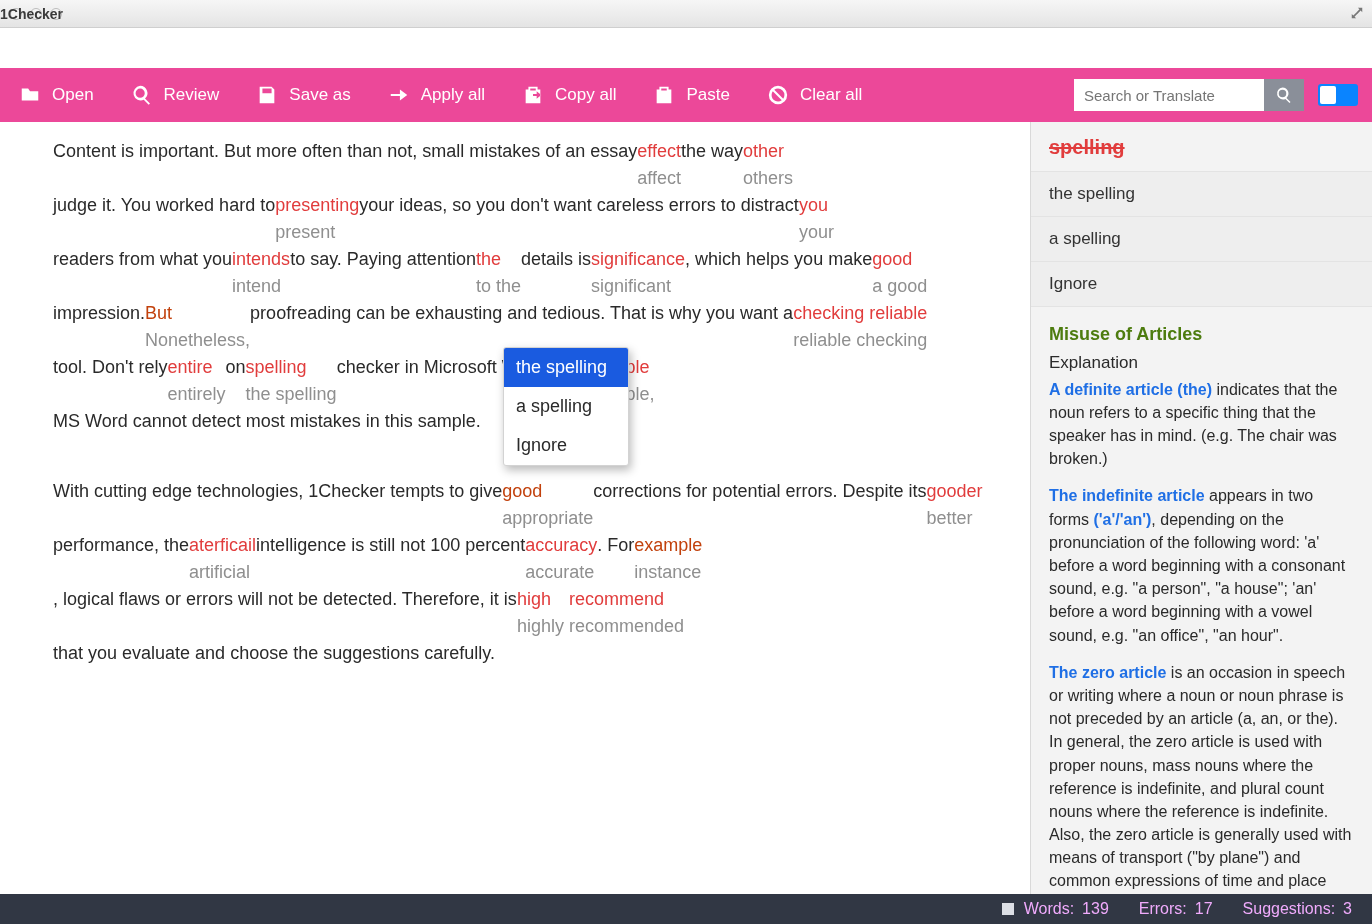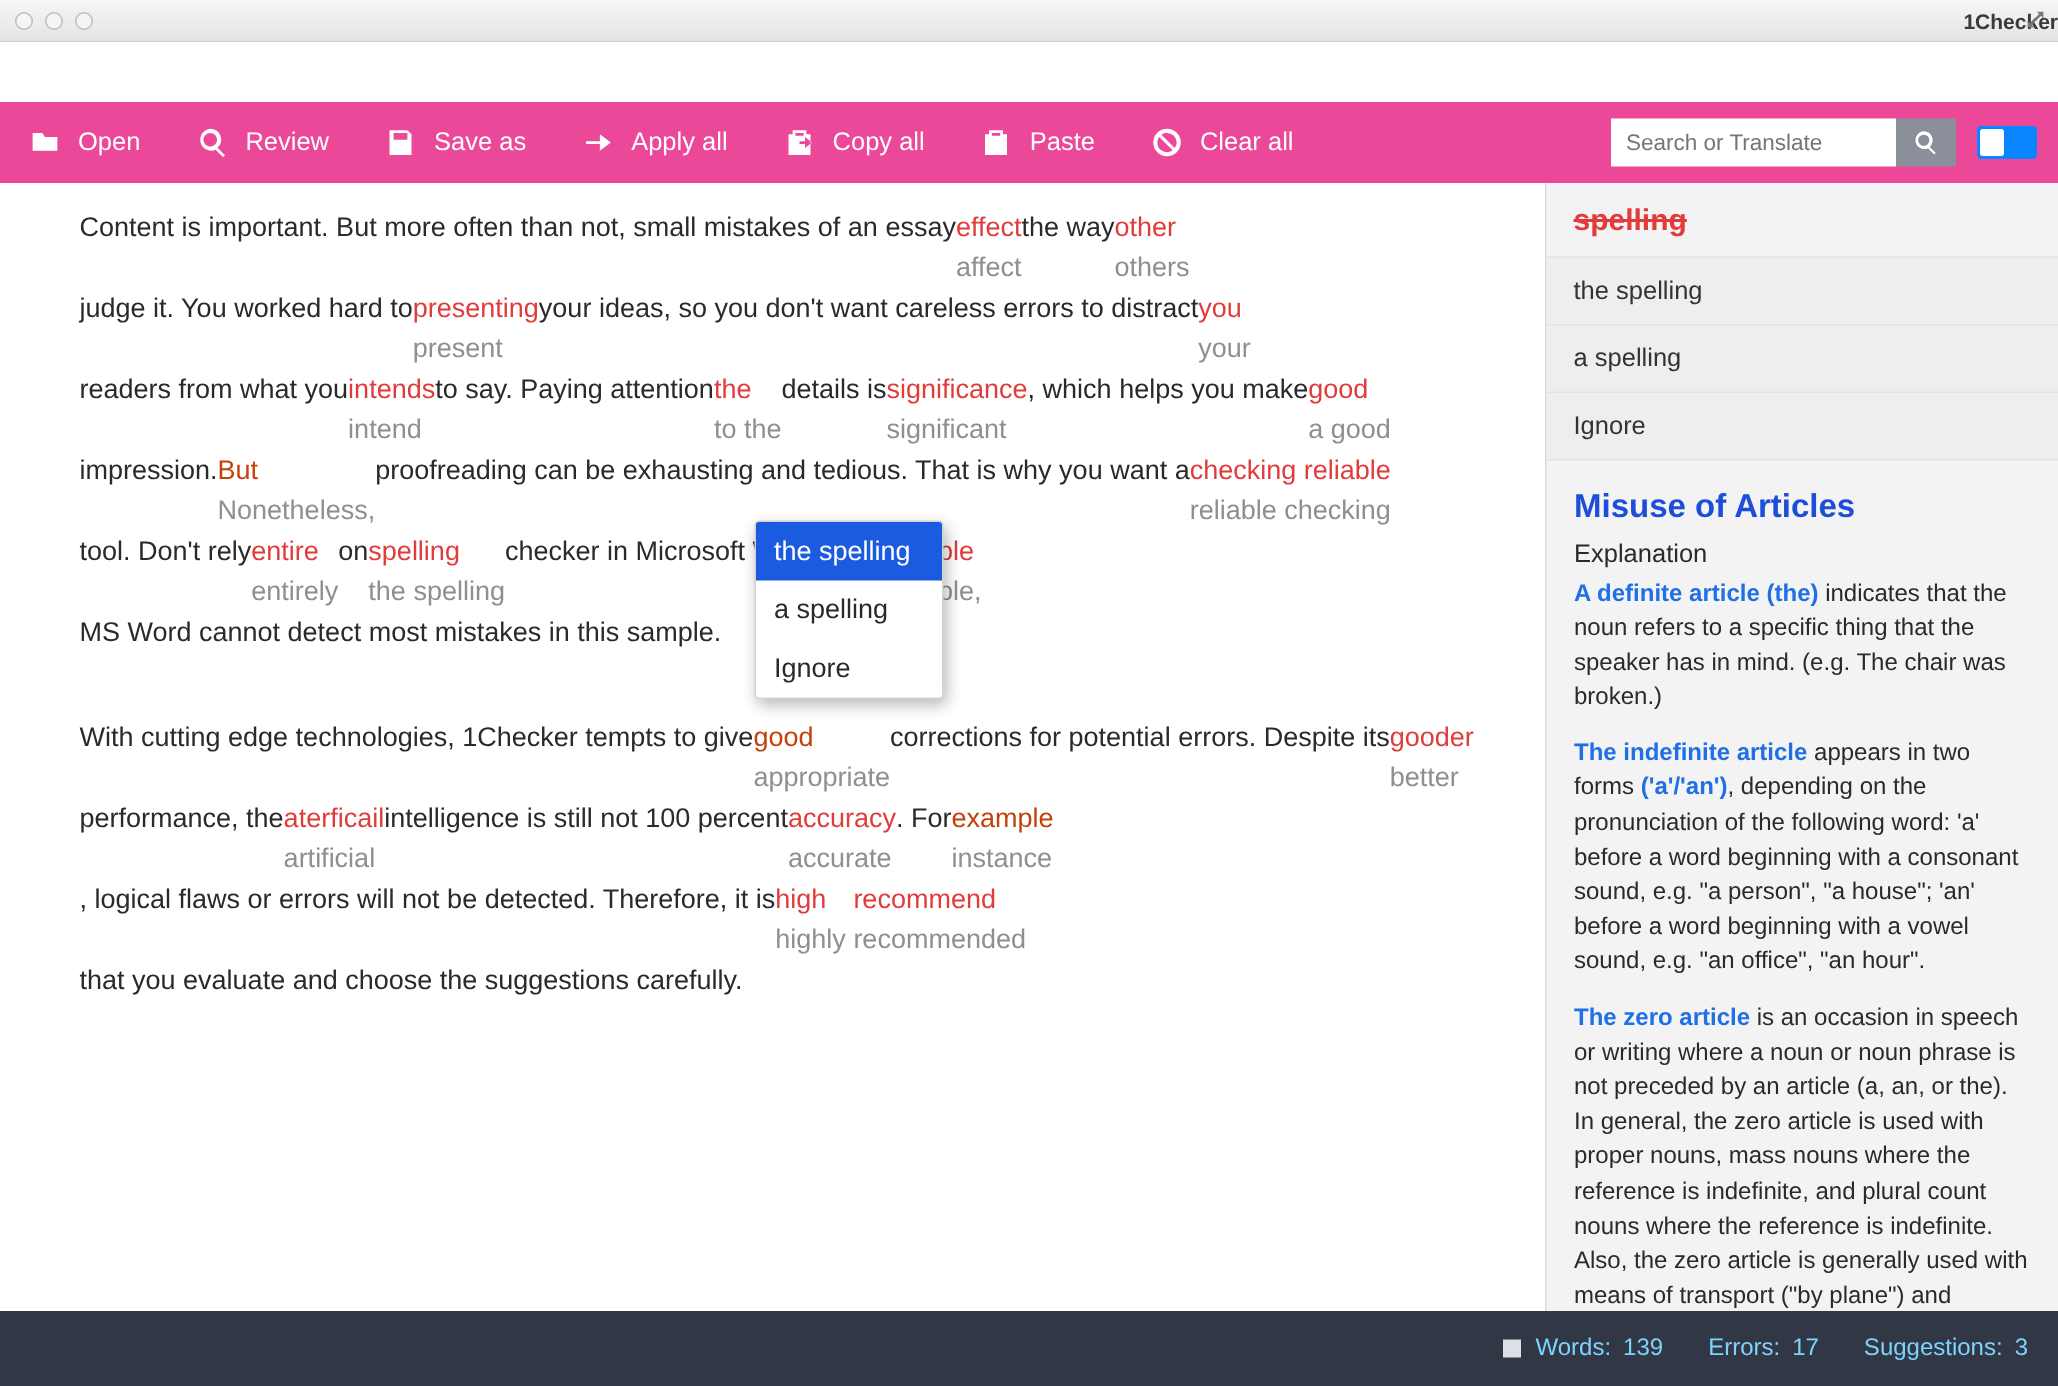--- a/index.html
+++ b/index.html
@@ -20,21 +20,21 @@
     height: 28px;
     background: linear-gradient(#f6f6f6,#e4e4e4);
     border-bottom: 1px solid #cfcfcf;
     display: flex;
     align-items: center;
     position: relative;
   }
   .traffic-lights { display:flex; gap:8px; padding-left:10px; }
   .tl { width:12px; height:12px; border-radius:50%; background:#f5f5f5; border:1px solid #bdbdbd; }
   .titlebar .title {
-    position:absolute; left:0; right:0; text-align:right;
+    position:absolute; left:0; right:0; text-align:left;
     font-size:14px; color:#3a3a3a; font-weight:600;
   }
   .maximize-icon { position:absolute; right:8px; top:6px; width:14px; height:14px; }
   .maximize-icon svg { width:14px; height:14px; fill:#777; }
 
   
   .toolbar {
     height: 54px;
     background: #ec4899;
     display:flex;
@@ -78,21 +78,21 @@
     color:#2a2a2a;
   }
   .sidebar {
     width: 342px; border-left:1px solid #d9d9d9;
     background:#f3f3f3;
     display:flex; flex-direction:column;
   }
 
   
   .statusbar {
-    height: 50px; background:#313744; color:#7dd3fc;
+    height: 30px; background:#313744; color:#f0abfc;
     display:flex; align-items:center; justify-content:flex-end;
     gap: 30px; padding: 0 20px; font-size:16px;
   }
   .statusbar .stat { display:flex; align-items:center; gap:8px; }
   .plus-icon { width:16px; height:16px; fill:#dcdfe5; }
 
   
   .para { margin-bottom: 16px; }
   .tok { display:inline-block; vertical-align:top; }
   .tok .o { display:block; }
@@ -122,21 +122,21 @@
     font-size:20px; font-weight:700;
     color:#e13c3c; text-decoration: line-through;
     background:#f3f3f3;
   }
   .sb-list .sbi {
     padding: 12px 18px; font-size:17px; color:#333;
     border-top:1px solid #e3e3e3; background:#eeeeee; cursor:pointer;
   }
   .sb-list .sbi:last-child { border-bottom:1px solid #e3e3e3; }
   .sb-body { padding: 14px 18px 18px 18px; overflow:auto; flex:1; font-size:16px; line-height:1.45; color:#2a2a2a; }
-  .sb-rule-title { color:#1d4ed8; font-weight:700; font-size:22px; }
+  .sb-rule-title { color:#4d7c0f; font-weight:700; font-size:18px; }
   .sb-body h4 { font-size:17px; margin: 4px 0 2px 0; font-weight:400; }
   .sb-body p { margin: 0 0 14px 0; }
   .sb-body .kw { color:#1f6fe5; font-weight:700; }
 
 </style>
 </head>
 <body>
 
 <div class="titlebar">
   <div class="traffic-lights">

